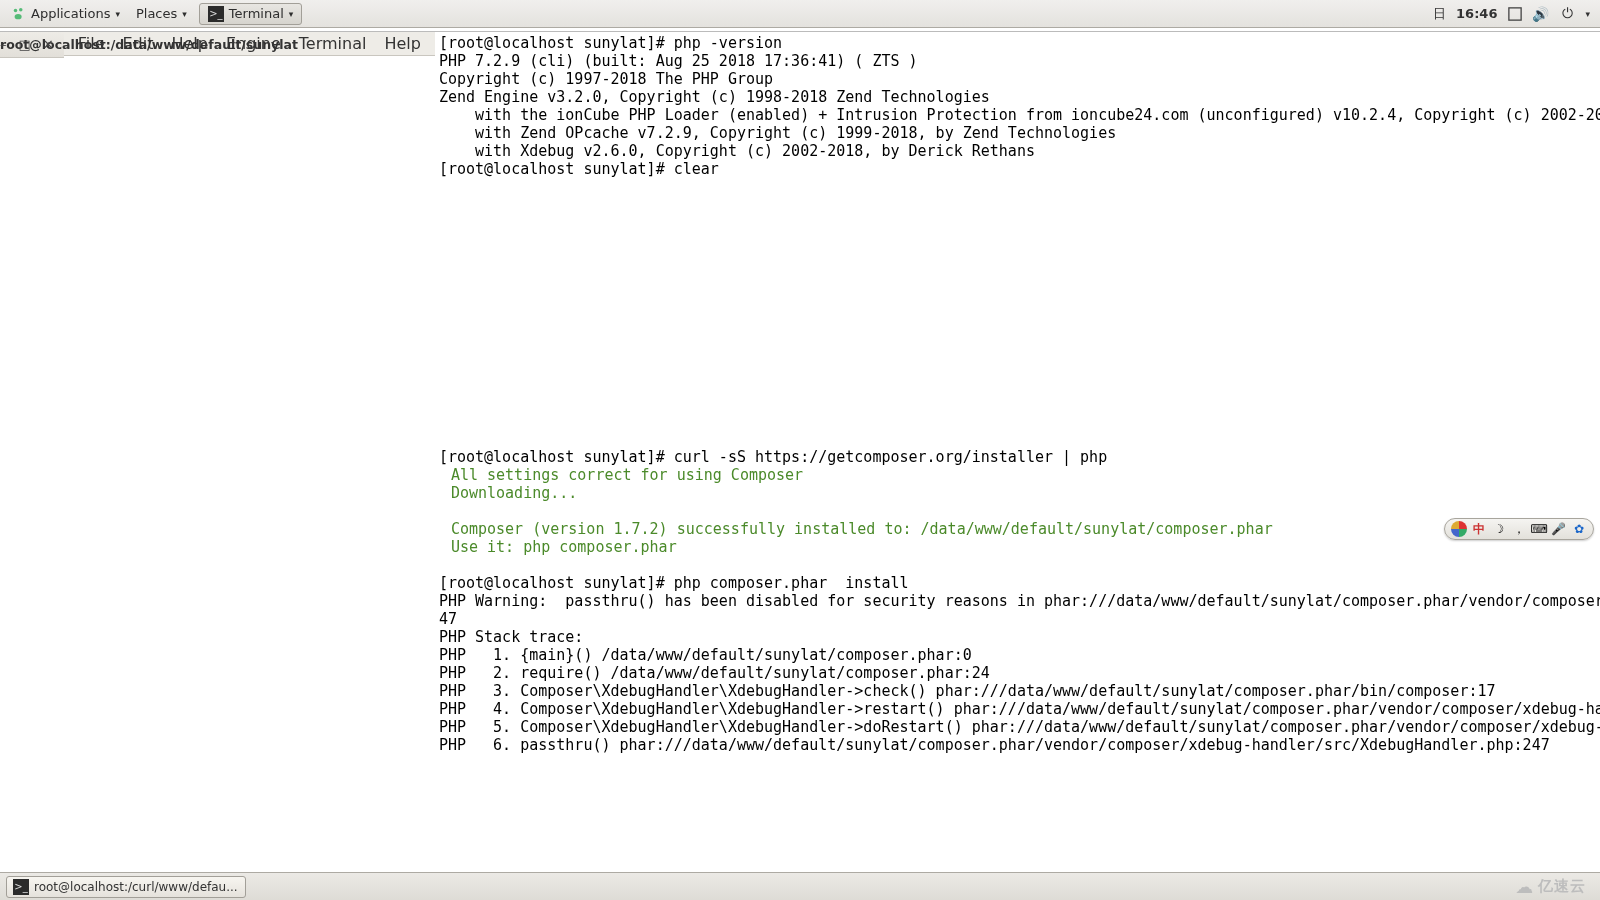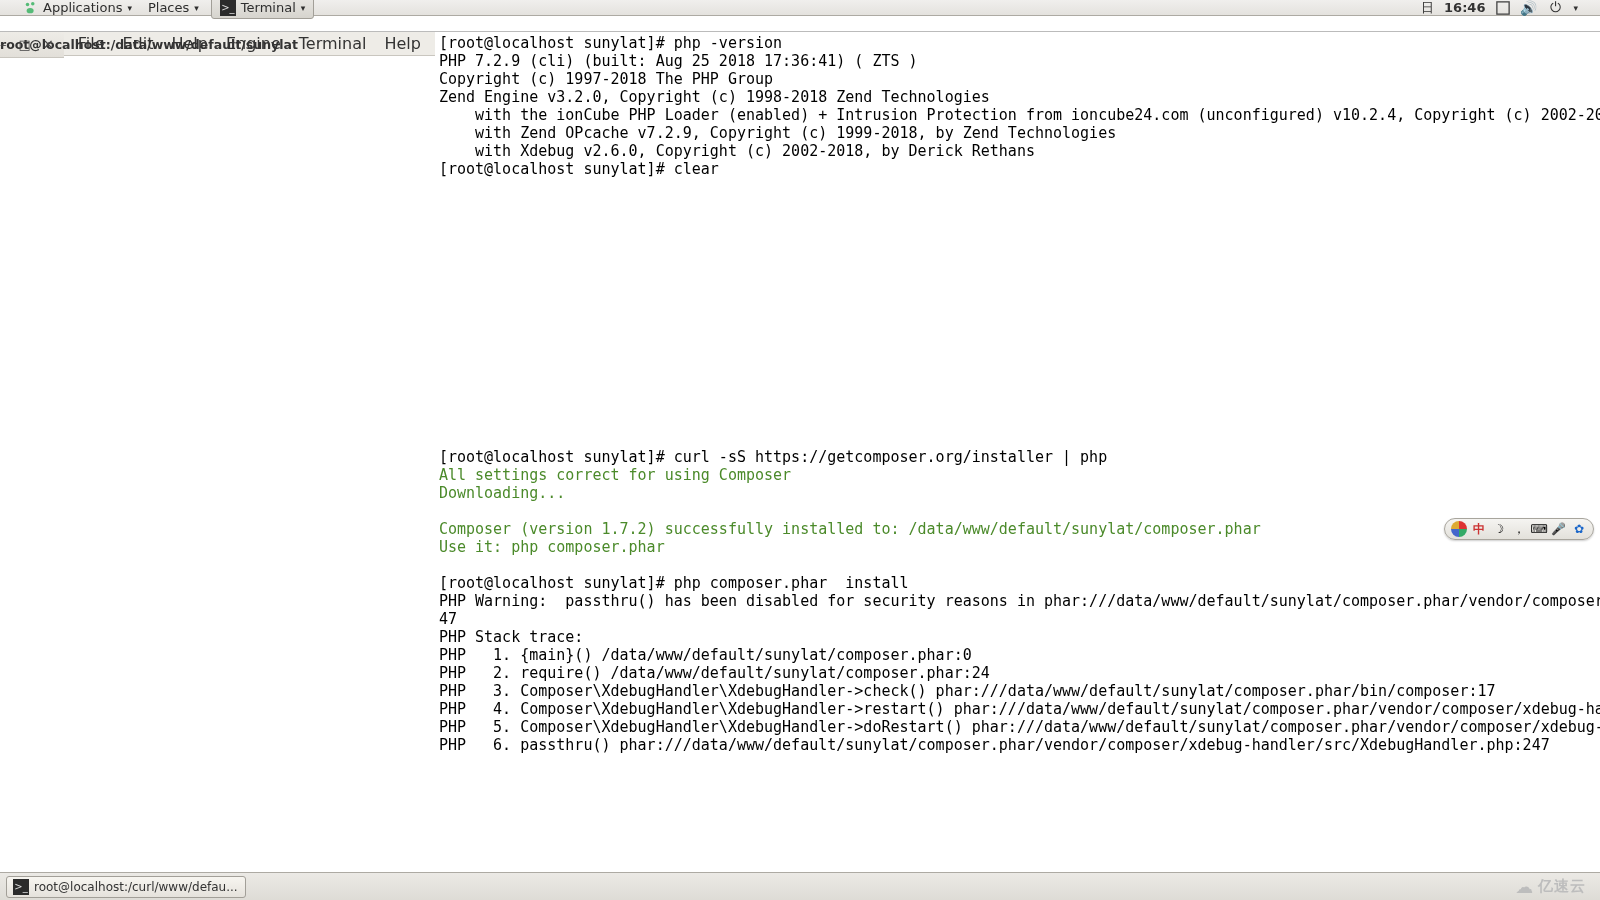--- a/index.html
+++ b/index.html
@@ -6,25 +6,25 @@
   body {
     width: 1600px; height: 900px;
     font-family: "DejaVu Sans", "Liberation Sans", sans-serif;
     font-size: 12px;
     background: #ffffff;
     overflow: hidden;
     position: relative;
   }
   
   .top-panel {
-    height: 16px;
+    height: 28px;
     background: linear-gradient(#f0efed, #e4e2de);
     border-bottom: 1px solid #adaaa3;
     display: flex; align-items: center;
-    padding: 0 16px;
+    padding: 0 4px;
     font-size: 13px; color: #2e2e2e;
   }
   .top-panel .menu-btn {
     display: flex; align-items: center;
     padding: 0 8px; height: 100%;
     cursor: default;
   }
   .top-panel .menu-btn .caret { margin-left: 5px; font-size: 9px; }
   .top-panel .menu-btn .icon { margin-right: 5px; width: 14px; height: 14px; display: inline-flex; align-items:center; justify-content:center; }
   .top-panel .task-btn {
@@ -70,21 +70,21 @@
   }
   .menubar span { padding: 2px 8px; }
   .terminal-body {
     flex:1;
     font-family: "DejaVu Sans Mono", "Liberation Mono", monospace;
     font-size: 15px; line-height: 18px;
     color:#000; background:#fff;
     padding: 2px 4px 2px 4px;
     white-space: pre; overflow:hidden;
   }
-  .terminal-body .green { color:#4b8a2a; }
+  .terminal-body .green { color:#4b8a2a;margin-left:12px; }
   
   .bottom-bar {
     position:absolute; left:0; bottom:0; right:0; height:28px;
     background: linear-gradient(#ebe9e5,#dedcd6);
     border-top:1px solid #adaaa3;
     display:flex; align-items:center;
     padding:0 6px;
   }
   .bottom-bar .task {
     height:22px; display:flex;align-items:center;

